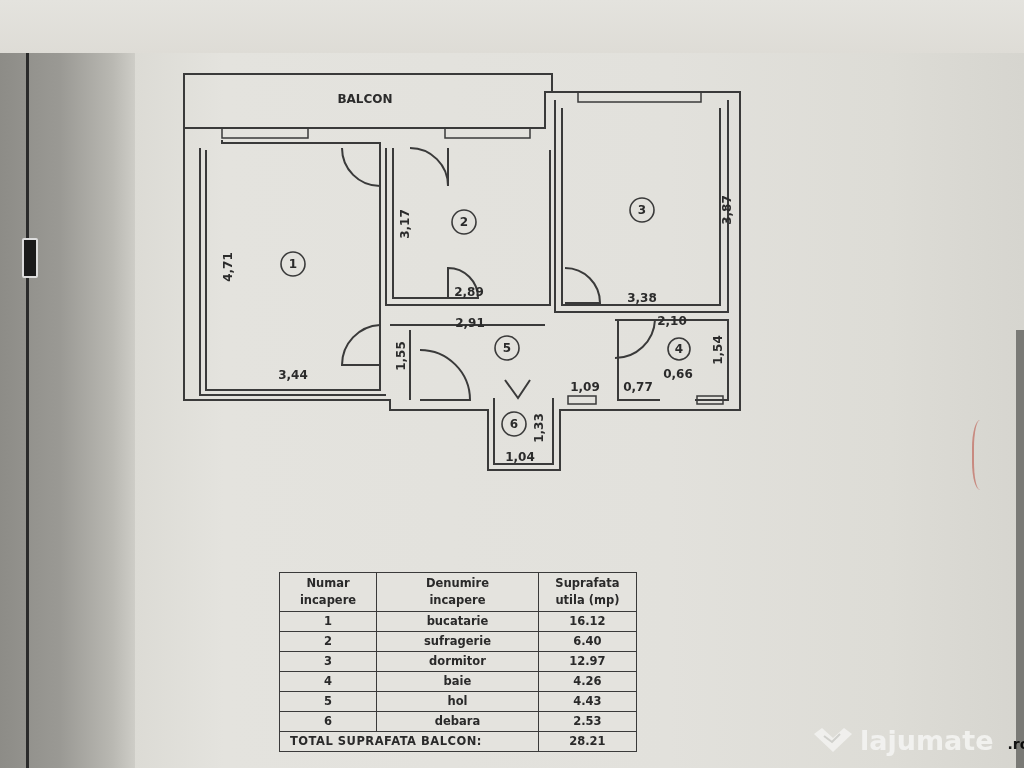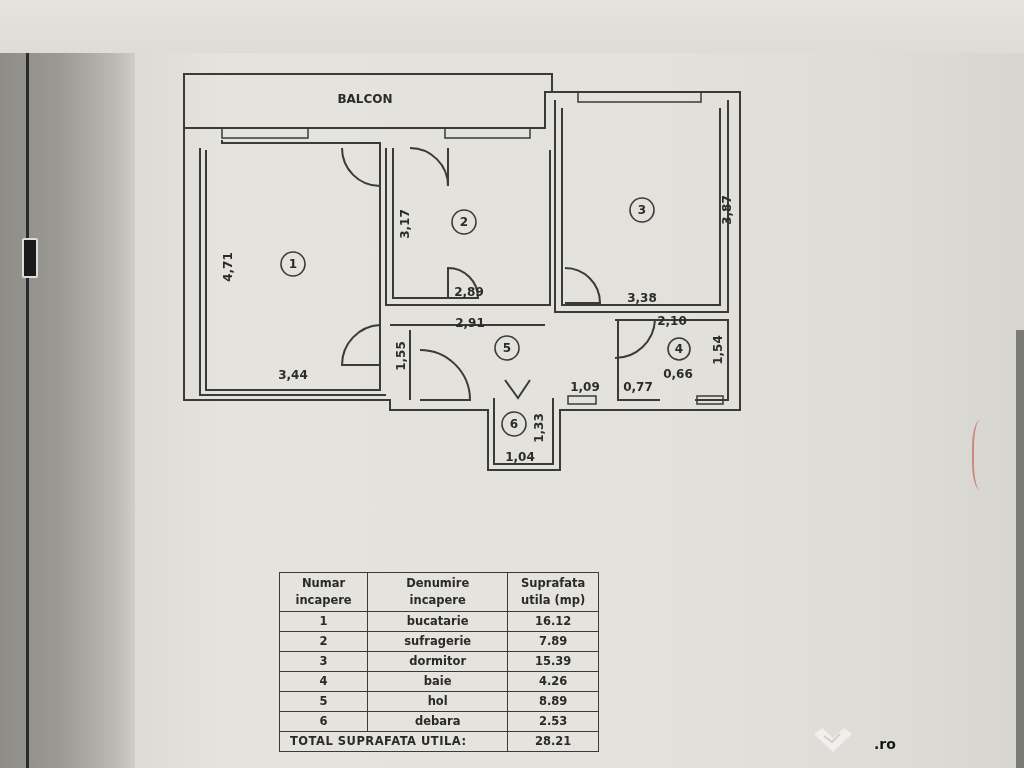--- a/index.html
+++ b/index.html
@@ -31,21 +31,21 @@
   }
   .red-stamp {
     position:absolute; left:972px; top:420px; width:18px; height:70px;
     border-left:2px solid #c88a80; border-radius:40% 0 0 40%;
   }
   .floorplan { position:absolute; left:0; top:0; width:1024px; height:768px; }
   .plan-text {
     font-family:"DejaVu Sans", sans-serif; font-size:12px; fill:#2b2b2b; font-weight:bold;
   }
   .room-table {
-    position:absolute; left:279px; top:572px; width:320px;
+    position:absolute; left:279px; top:572px; width:358px;
     border-collapse:collapse; font-family:"DejaVu Sans", sans-serif;
     font-size:11.5px; color:#2a2a2a; font-weight:bold; background:#e4e3de;
   }
   .room-table th, .room-table td {
     border:1.5px solid #3a3a3a; text-align:center; padding:0 2px; height:19px; line-height:17px;
   }
   .room-table th { font-weight:bold; height:38px; line-height:17px; }
   .room-table .col1 { width:91px; }
   .room-table .col2 { width:155px; }
   .room-table .col3 { width:92px; }
@@ -161,48 +161,49 @@
   </thead>
   <tbody>
     <tr>
       <td>1</td>
       <td>bucatarie</td>
       <td>16.12</td>
     </tr>
     <tr>
       <td>2</td>
       <td>sufragerie</td>
-      <td>7.89</td>
+      <td>6.40</td>
     </tr>
     <tr>
       <td>3</td>
       <td>dormitor</td>
-      <td>15.39</td>
+      <td>12.97</td>
     </tr>
     <tr>
       <td>4</td>
       <td>baie</td>
       <td>4.26</td>
     </tr>
     <tr>
       <td>5</td>
       <td>hol</td>
-      <td>8.89</td>
+      <td>4.43</td>
     </tr>
     <tr>
       <td>6</td>
       <td>debara</td>
       <td>2.53</td>
     </tr>
     <tr>
-      <td colspan="2" class="total-label">TOTAL  SUPRAFATA  UTILA:</td>
+      <td colspan="2" class="total-label">TOTAL  SUPRAFATA  BALCON:</td>
       <td>28.21</td>
     </tr>
   </tbody>
 </table>
 
 <div class="watermark">
   <svg width="42" height="28" viewBox="0 0 42 28">
     <path d="M2 8 L10 2 L21 12 L32 2 L40 8 L21 26 Z" fill="#f4f4f2" opacity="0.9"></path>
     <path d="M12 10 L20 16 L28 8" fill="none" stroke="#cfcfcb" stroke-width="2"></path>
   </svg>
+  <span>lajumate</span>
     <span class="tld">.ro</span>
 </div>
 
 </body></html>

